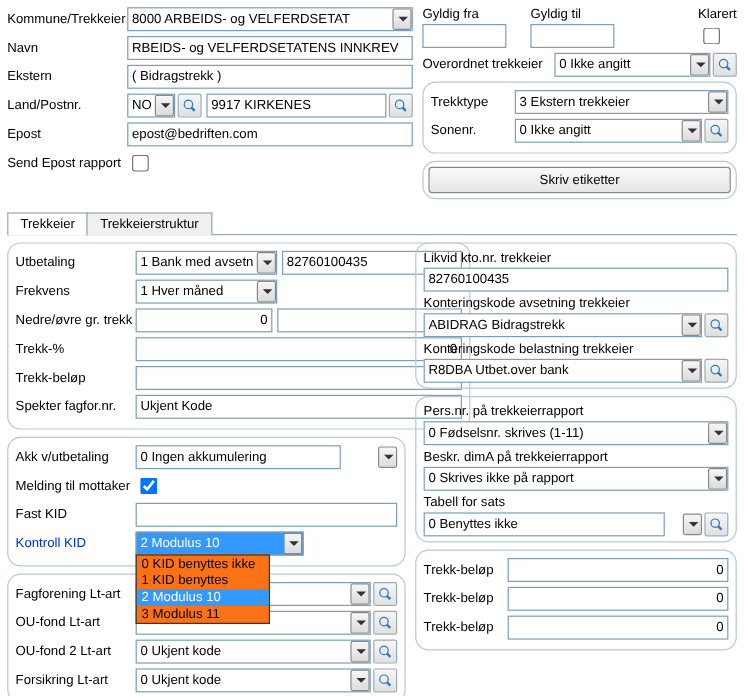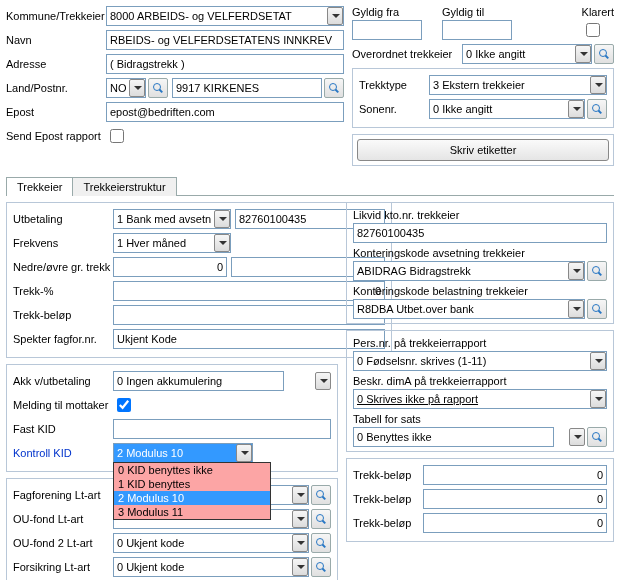--- a/index.html
+++ b/index.html
@@ -53,21 +53,21 @@
     width: 4px; height: 1.5px; background: #2a78c4; transform: rotate(45deg);
   }
   .top-grid { display: flex; gap: 8px; }
   .top-left { width: 338px; }
   .top-right { flex: 1; }
   .small-col { display: flex; gap: 20px; margin-bottom: 4px; }
   .small-col > div { display:flex; flex-direction: column; }
   .small-col label { margin-bottom: 2px; }
   fieldset {
     border: 1px solid #b8c7d8;
-    border-radius: 0;
+    border-radius: 11px;
     margin: 0 0 6px 0; padding: 6px 6px 4px 6px;
     position: relative;
   }
   .btn-wide {
     width: 100%; height: 22px;
     background: linear-gradient(#fafafa,#e5e5e5);
     border: 1px solid #888; border-radius: 3px;
     font: inherit;
   }
   .tabs { margin-top: 4px; display:flex; align-items:flex-end; border-bottom:1px solid #9aa; }
@@ -78,22 +78,22 @@
   }
   .tab.active { background:#fff; }
   .content-cols { display:flex; gap:8px; margin-top:6px; }
   .col-left { width: 332px; }
   .col-right { flex:1; }
   .stack label { display:block; margin-bottom:2px; }
   .txt-right { text-align:right; }
   .blue-lbl { color:#0033cc; }
   .dropdown-open {
     position:absolute; left:0; top:19px; z-index:10;
-    border:1px solid #333; background:#fca5a5; font-size:11px;
-    width:158px;
+    border:1px solid #333; background:#f97316; font-size:11px;
+    width:112px;
   }
   .dropdown-open div { padding:1px 4px; white-space:nowrap; }
   .dropdown-open .sel { background:#3399ff; color:#fff; }
   .chk { width:14px; height:14px; }
   .rel { position:relative; }
   .sep { height:4px; }
 </style>
 </head>
 <body>
 
@@ -105,21 +105,21 @@
       <div class="combo" style="flex:1;">
         <input type="text" style="width: 100%;" value="8000 ARBEIDS- og VELFERDSETAT">
         <div class="dd-btn"></div>
       </div>
     </div>
     <div class="row">
       <div class="lbl">Navn</div>
       <input type="text" style="flex: 1 1 0%;" value="RBEIDS- og VELFERDSETATENS INNKREV">
     </div>
     <div class="row">
-      <div class="lbl">Adresse</div>
+      <div class="lbl">Ekstern</div>
       <input type="text" style="flex: 1 1 0%;" value="( Bidragstrekk )">
     </div>
     <div class="row">
       <div class="lbl">Land/Postnr.</div>
       <div class="combo" style="width:74px;">
         <input type="text" style="width: 100%;" value="NO Norg">
         <div class="dd-btn"></div>
       </div>
       <div class="ico-btn">
           <span class="search-glyph"></span>
@@ -346,21 +346,21 @@
         <label>Pers.nr. på trekkeierrapport</label>
         <div class="combo" style="width:100%;">
           <input type="text" style="width: 100%;" value="0 Fødselsnr. skrives (1-11)">
           <div class="dd-btn"></div>
         </div>
       </div>
       <div class="sep"></div>
       <div class="stack">
         <label>Beskr. dimA på trekkeierrapport</label>
         <div class="combo" style="width:100%;">
-          <input type="text" style="width: 100%; text-decoration: underline;" value="0 Skrives ikke på rapport">
+          <input type="text" style="width: 100%;" value="0 Skrives ikke på rapport">
           <div class="dd-btn"></div>
         </div>
       </div>
       <div class="sep"></div>
       <div class="stack">
         <label>Tabell for sats</label>
         <div style="display:flex;">
           <div class="combo" style="flex:1;gap:32px;">
             <input type="text" style="width: 100%;" value="0 Benyttes ikke">
             <div class="dd-btn"></div>

